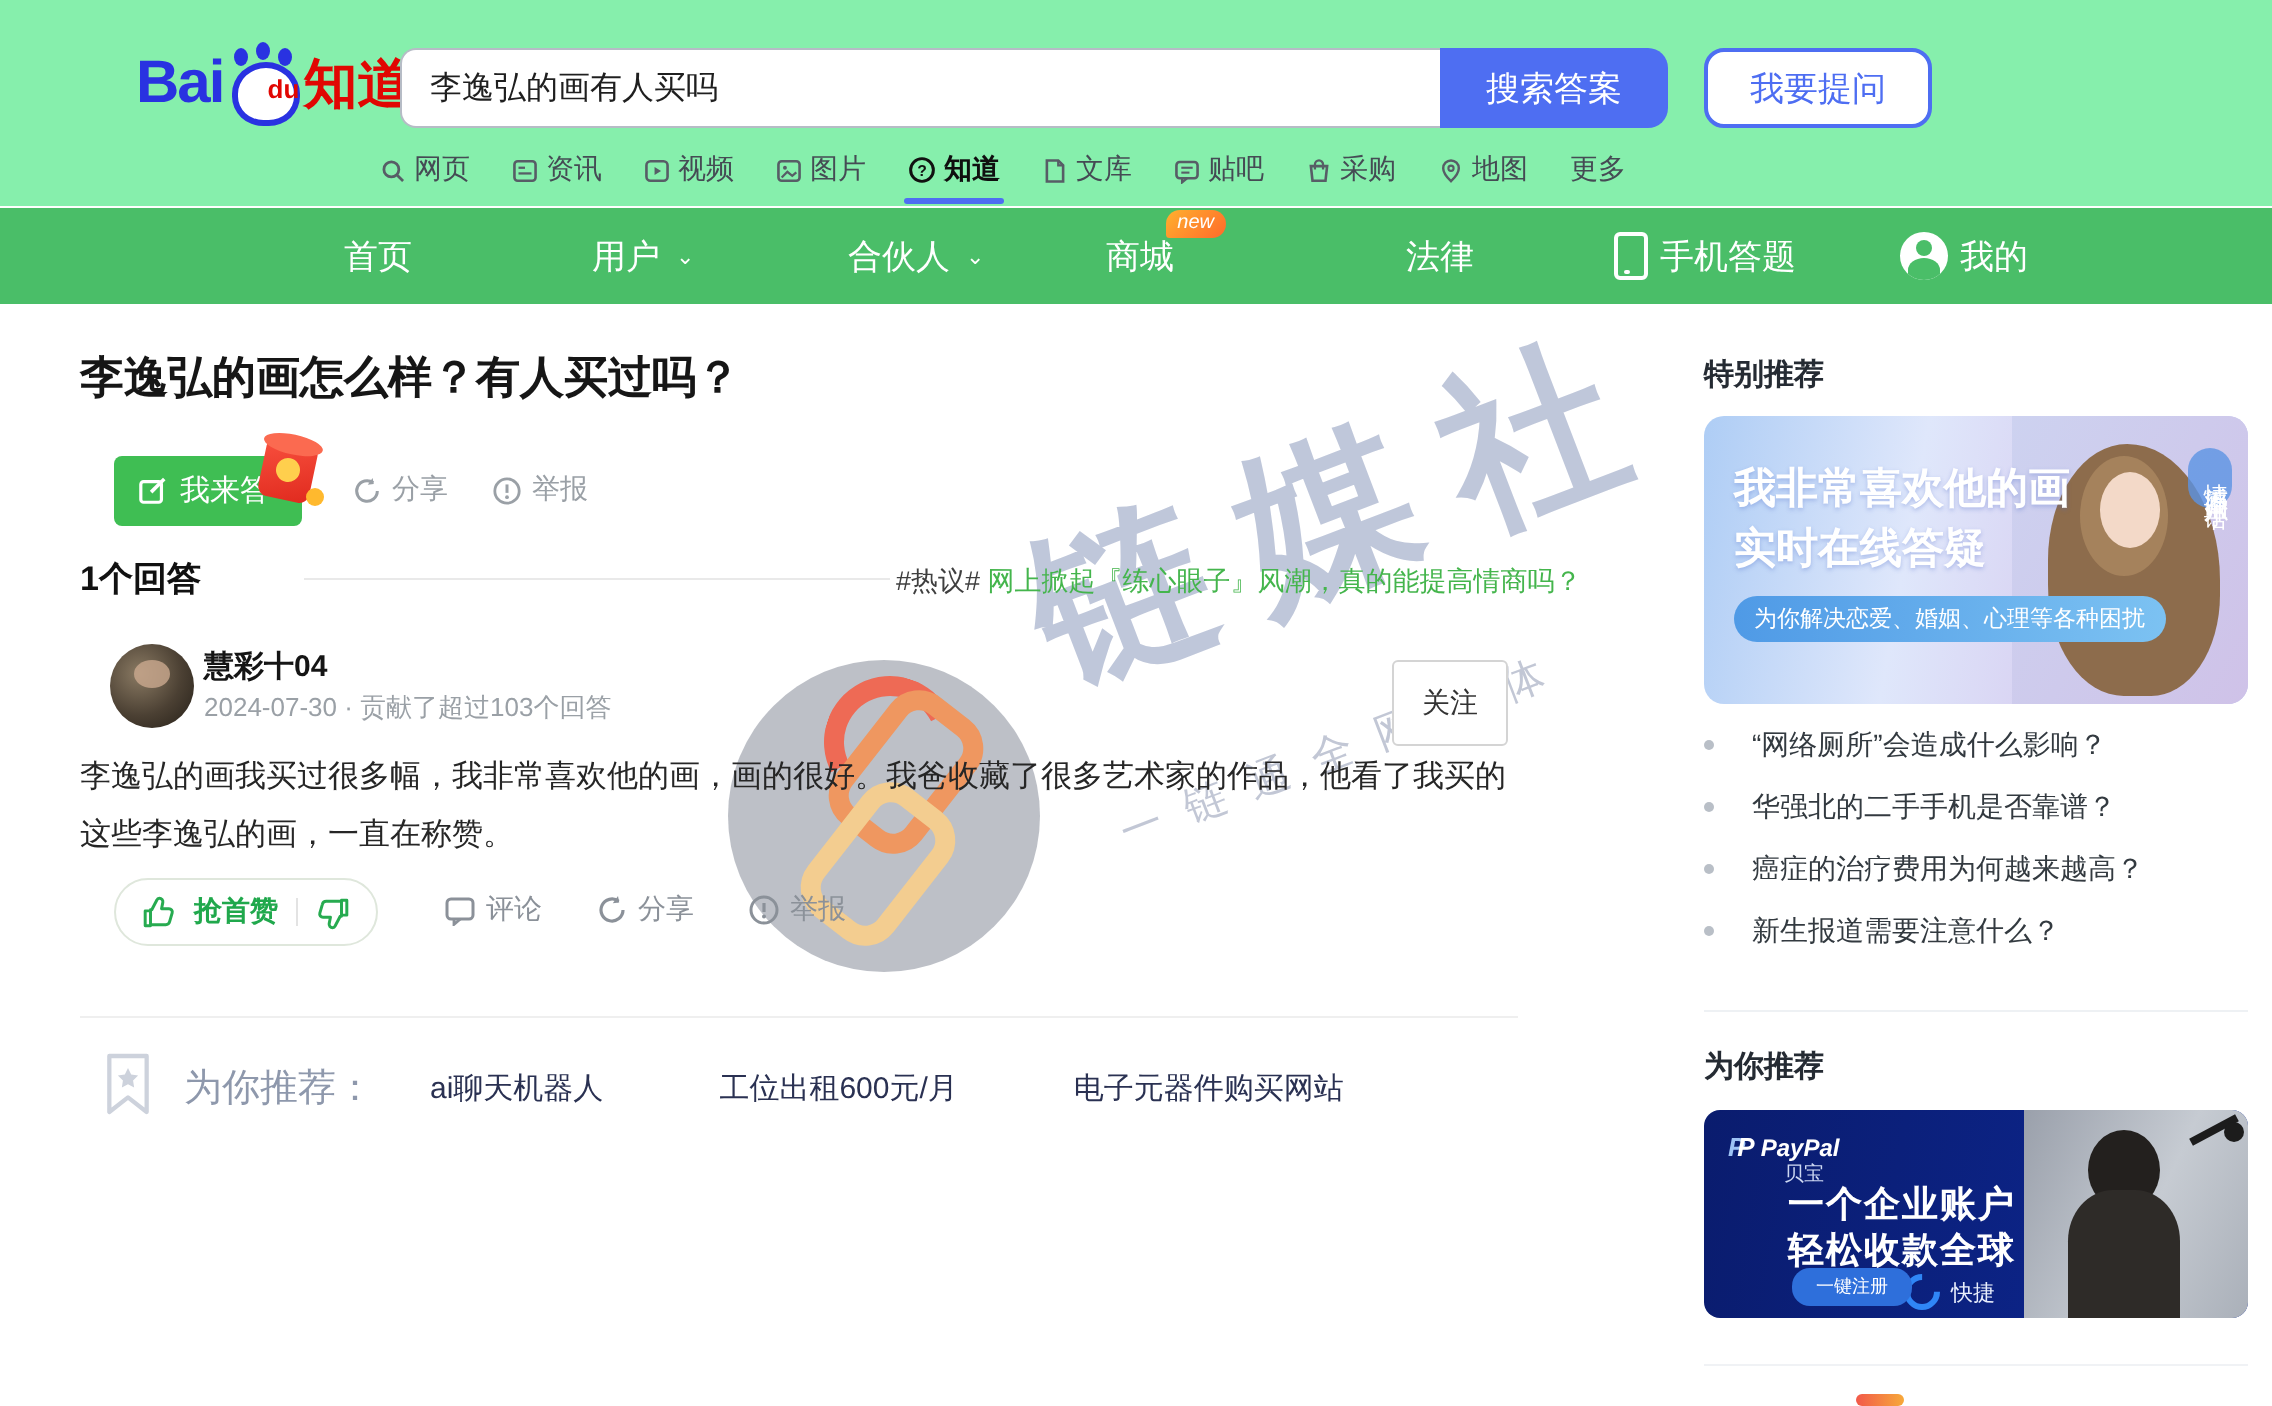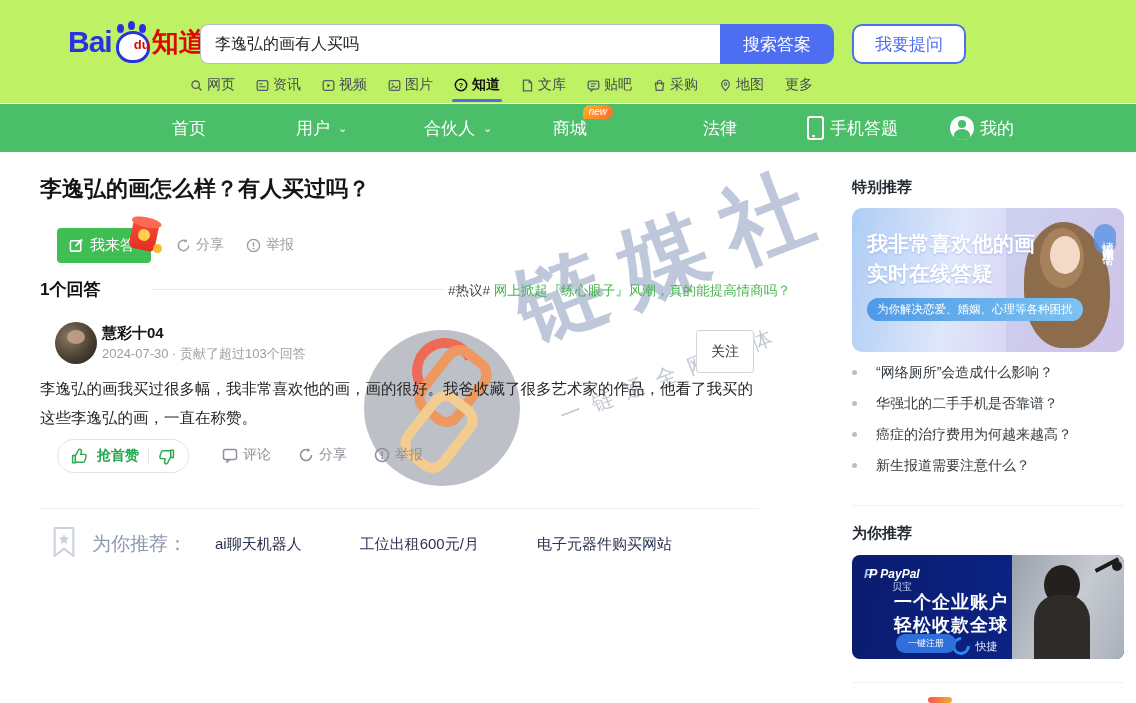--- a/index.html
+++ b/index.html
@@ -1,19 +1,19 @@
 <!DOCTYPE html>
 <html><head>
 <meta charset="utf-8">
 <style>
   html,body{margin:0;padding:0;background:#fff;}
   .page{position:relative;width:1136px;height:703px;background:#fff;overflow:hidden;
         font-family:"Liberation Sans","DejaVu Sans",sans-serif;color:#222;}
   
-  .header{position:absolute;left:0;top:0;width:1136px;height:103px;background:#bef264;z-index:2;}
+  .header{position:absolute;left:0;top:0;width:1136px;height:103px;background:#86efac;z-index:2;}
   .logo{position:absolute;left:68px;top:24px;display:flex;align-items:center;cursor:pointer;}
   .logo-bai{font-size:30px;font-weight:bold;color:#2932e1;letter-spacing:-1px;}
   .paw{position:relative;width:36px;height:36px;margin:0 2px;}
   .paw-pad{position:absolute;left:2px;top:7px;width:28px;height:26px;border:3px solid #2932e1;border-radius:50% 50% 46% 46%;background:#fff;}
   .paw-toe{position:absolute;width:7px;height:9px;background:#2932e1;border-radius:50%;}
   .toe1{left:3px;top:0;}.toe2{left:14px;top:-3px;}.toe3{left:25px;top:0;}
   .paw-du{position:absolute;left:0;right:0;top:13px;text-align:right;font-size:13px;font-weight:bold;color:#e10602;}
   .logo-suffix{font-size:27px;font-weight:bold;color:#e10602;}
   .search-input{position:absolute;left:200px;top:24px;width:505px;height:38px;border:1px solid #b6bcc6;
         border-right:none;border-radius:8px 0 0 8px;font-size:16px;padding:0 0 0 14px;color:#1f1f1f;outline:none;

